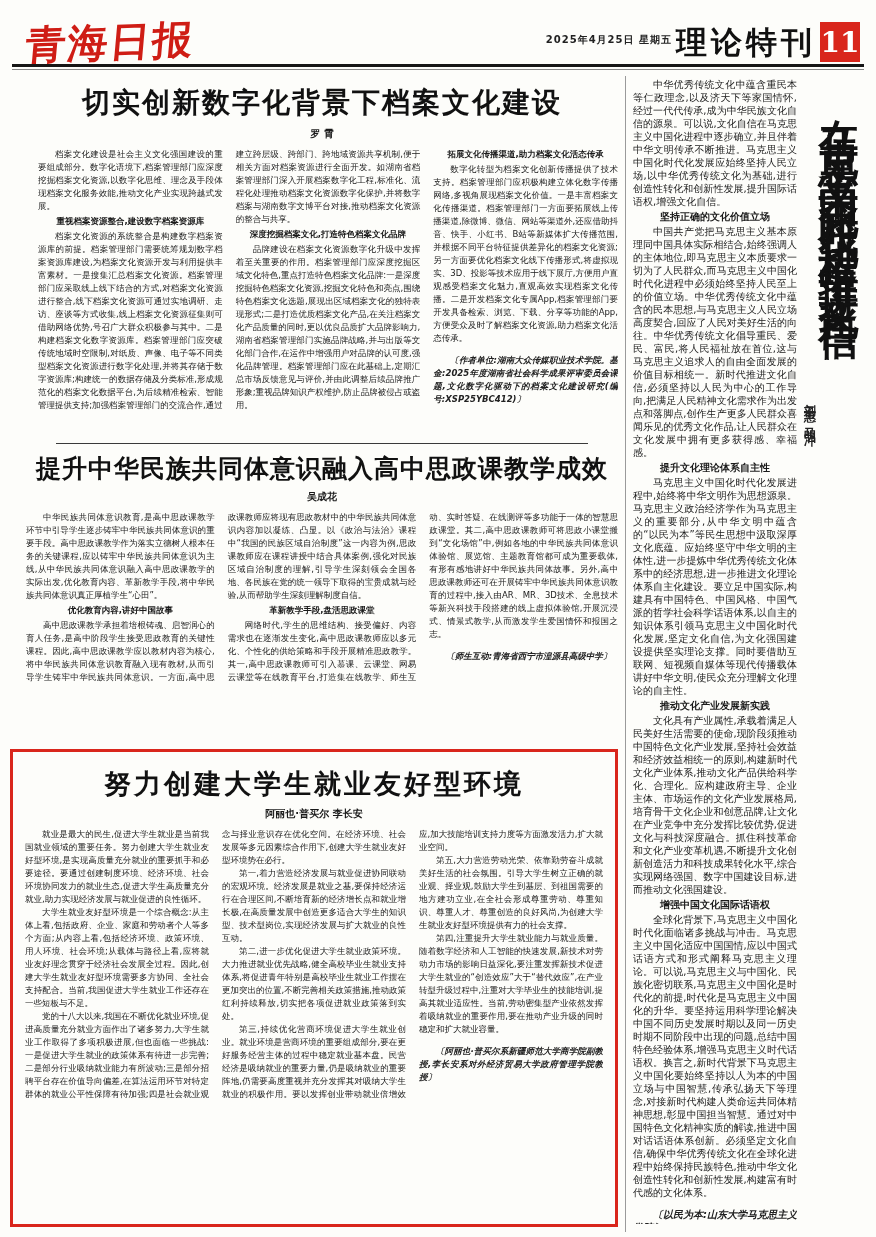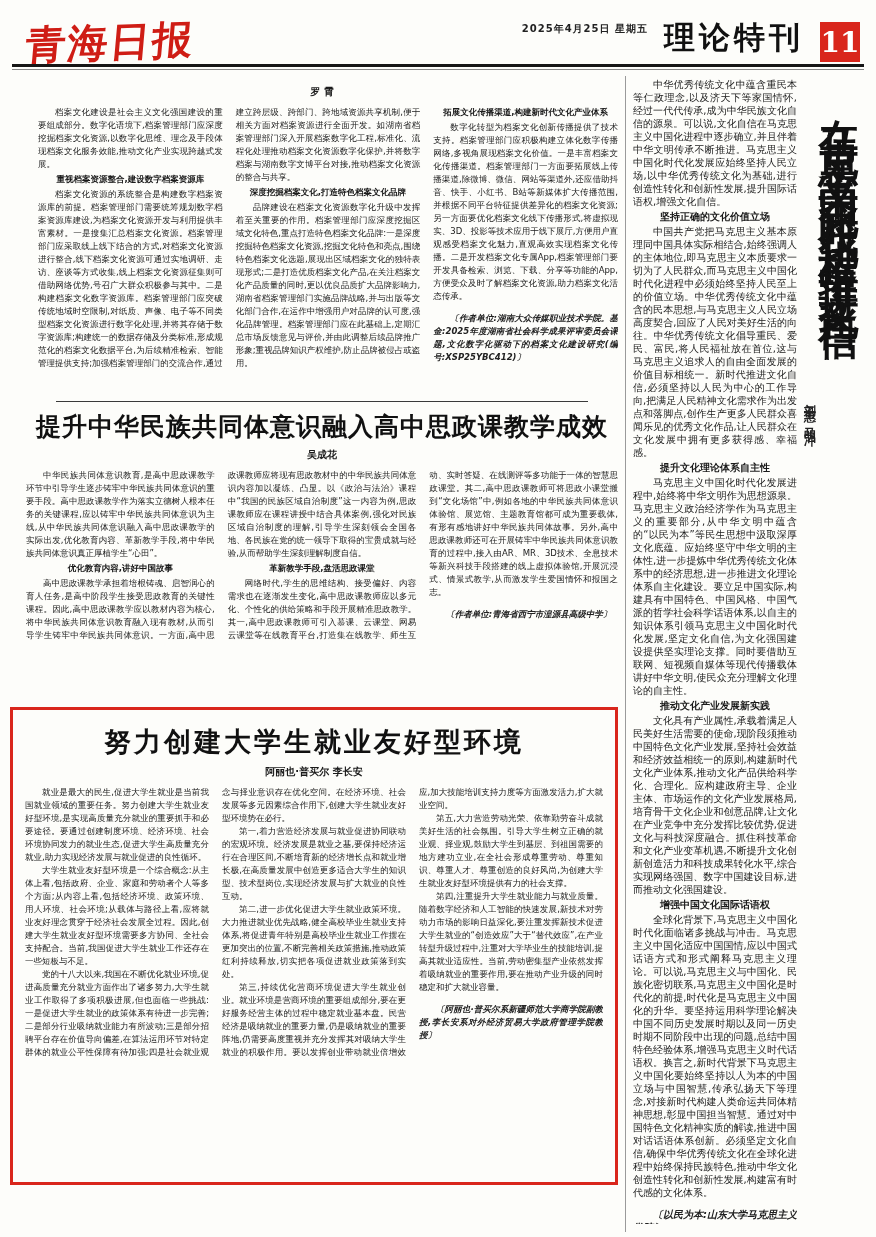--- a/index.html
+++ b/index.html
@@ -6,21 +6,21 @@
   *{box-sizing:border-box;}
   html,body{margin:0;padding:0;background:#e9e8e4;}
   .page{position:relative;width:876px;height:1237px;margin:0 auto;background:#fdfdfa;
         font-family:"DejaVu Sans","Liberation Sans",sans-serif;color:var(--ink);overflow:hidden;}
 
   
   .hdr{position:absolute;top:10px;left:26px;right:16px;height:52px;
        display:flex;justify-content:space-between;align-items:flex-end;}
   .masthead{font-family:"DejaVu Serif","Liberation Serif",serif;font-size:40px;font-weight:bold;
             color:#cf1d15;line-height:1;transform:skewX(-7deg) rotate(-2deg);letter-spacing:2px;}
-  .hdr-right{display:flex;align-items:flex-start;gap:16px;}
+  .hdr-right{display:flex;align-items:center;gap:4px;}
   .hdr-date{font-size:10px;font-weight:bold;color:#222;padding-bottom:5px;letter-spacing:1px;}
   .hdr-edition{font-size:31px;font-weight:900;letter-spacing:4px;line-height:1;color:#111;}
   .hdr-pagenum{background:var(--red);color:#fff;font-family:"DejaVu Serif","Liberation Serif",serif;
                font-size:28px;font-weight:bold;width:40px;height:40px;display:flex;
                align-items:center;justify-content:center;}
   .hdr-rule{position:absolute;top:64px;left:12px;right:12px;height:3px;background:#161616;}
   .hdr-rule2{position:absolute;top:69px;left:12px;right:12px;height:1px;background:#888;}
 
   
   .content{position:absolute;top:76px;left:26px;right:12px;bottom:5px;display:flex;}
@@ -76,45 +76,46 @@
     </div>
   </header>
   <div class="hdr-rule"></div>
   <div class="hdr-rule2"></div>
 
   <div class="content">
 
     <div class="left-col">
 
       <article class="a1">
+        <h1>切实创新数字化背景下档案文化建设</h1>
         <div class="byline">罗  霄</div>
         <div class="bodycols">
             <div class="blk-p">档案文化建设是社会主义文化强国建设的重要组成部分。数字化语境下,档案管理部门应深度挖掘档案文化资源,以数字化思维、理念及手段体现档案文化服务效能,推动文化产业实现跨越式发展。</div>
             <div class="blk-h">重视档案资源整合,建设数字档案资源库</div>
             <div class="blk-p">档案文化资源的系统整合是构建数字档案资源库的前提。档案管理部门需要统筹规划数字档案资源库建设,为档案文化资源开发与利用提供丰富素材。一是搜集汇总档案文化资源。档案管理部门应采取线上线下结合的方式,对档案文化资源进行整合,线下档案文化资源可通过实地调研、走访、座谈等方式收集,线上档案文化资源征集则可借助网络优势,号召广大群众积极参与其中。二是构建档案文化数字资源库。档案管理部门应突破传统地域时空限制,对纸质、声像、电子等不同类型档案文化资源进行数字化处理,并将其存储于数字资源库;构建统一的数据存储及分类标准,形成规范化的档案文化数据平台,为后续精准检索、智能管理提供支持;加强档案管理部门的交流合作,通过建立跨层级、跨部门、跨地域资源共享机制,便于相关方面对档案资源进行全面开发。如湖南省档案管理部门深入开展档案数字化工程,标准化、流程化处理推动档案文化资源数字化保护,并将数字档案与湖南数字文博平台对接,推动档案文化资源的整合与共享。</div>
             <div class="blk-h">深度挖掘档案文化,打造特色档案文化品牌</div>
             <div class="blk-p">品牌建设在档案文化资源数字化升级中发挥着至关重要的作用。档案管理部门应深度挖掘区域文化特色,重点打造特色档案文化品牌:一是深度挖掘特色档案文化资源,挖掘文化特色和亮点,围绕特色档案文化选题,展现出区域档案文化的独特表现形式;二是打造优质档案文化产品,在关注档案文化产品质量的同时,更以优良品质扩大品牌影响力,湖南省档案管理部门实施品牌战略,并与出版等文化部门合作,在运作中增强用户对品牌的认可度,强化品牌管理。档案管理部门应在此基础上,定期汇总市场反馈意见与评价,并由此调整后续品牌推广形象;重视品牌知识产权维护,防止品牌被侵占或盗用。</div>
-            <div class="blk-h">拓展文化传播渠道,构建新时代文化产业体系</div>
+            <div class="blk-h">拓展文化传播渠道,助力档案文化活态传承</div>
             <div class="blk-p">数字化转型为档案文化创新传播提供了技术支持。档案管理部门应积极构建立体化数字传播网络,多视角展现档案文化价值。一是丰富档案文化传播渠道。档案管理部门一方面要拓展线上传播渠道,除微博、微信、网站等渠道外,还应借助抖音、快手、小红书、B站等新媒体扩大传播范围,并根据不同平台特征提供差异化的档案文化资源;另一方面要优化档案文化线下传播形式,将虚拟现实、3D、投影等技术应用于线下展厅,方便用户直观感受档案文化魅力,直观高效实现档案文化传播。二是开发档案文化专属App,档案管理部门要开发具备检索、浏览、下载、分享等功能的App,方便受众及时了解档案文化资源,助力档案文化活态传承。</div>
             <div class="blk-n">〔作者单位:湖南大众传媒职业技术学院。基金:2025年度湖南省社会科学成果评审委员会课题,文化数字化驱动下的档案文化建设研究(编号:XSP25YBC412)〕</div>
           </div>
       </article>
 
       <div class="art-sep"></div>
 
       <article class="a2">
         <h1>提升中华民族共同体意识融入高中思政课教学成效</h1>
         <div class="byline">吴成花</div>
         <div class="bodycols">
             <div class="blk-p">中华民族共同体意识教育,是高中思政课教学环节中引导学生逐步铸牢中华民族共同体意识的重要手段。高中思政课教学作为落实立德树人根本任务的关键课程,应以铸牢中华民族共同体意识为主线,从中华民族共同体意识融入高中思政课教学的实际出发,优化教育内容、革新教学手段,将中华民族共同体意识真正厚植学生“心田”。</div>
             <div class="blk-h">优化教育内容,讲好中国故事</div>
             <div class="blk-p">高中思政课教学承担着培根铸魂、启智润心的育人任务,是高中阶段学生接受思政教育的关键性课程。因此,高中思政课教学应以教材内容为核心,将中华民族共同体意识教育融入现有教材,从而引导学生铸牢中华民族共同体意识。一方面,高中思政课教师应将现有思政教材中的中华民族共同体意识内容加以凝练、凸显。以《政治与法治》课程中“我国的民族区域自治制度”这一内容为例,思政课教师应在课程讲授中结合具体案例,强化对民族区域自治制度的理解,引导学生深刻领会全国各地、各民族在党的统一领导下取得的宝贵成就与经验,从而帮助学生深刻理解制度自信。</div>
             <div class="blk-h">革新教学手段,盘活思政课堂</div>
             <div class="blk-p">网络时代,学生的思维结构、接受偏好、内容需求也在逐渐发生变化,高中思政课教师应以多元化、个性化的供给策略和手段开展精准思政教学。其一,高中思政课教师可引入慕课、云课堂、网易云课堂等在线教育平台,打造集在线教学、师生互动、实时答疑、在线测评等多功能于一体的智慧思政课堂。其二,高中思政课教师可将思政小课堂搬到“文化场馆”中,例如各地的中华民族共同体意识体验馆、展览馆、主题教育馆都可成为重要载体,有形有感地讲好中华民族共同体故事。另外,高中思政课教师还可在开展铸牢中华民族共同体意识教育的过程中,接入由AR、MR、3D技术、全息技术等新兴科技手段搭建的线上虚拟体验馆,开展沉浸式、情景式教学,从而激发学生爱国情怀和报国之志。</div>
-            <div class="blk-n">〔作者单位:青海省西宁市湟源县高级中学〕</div>
+            <div class="blk-n">〔师生互动:青海省西宁市湟源县高级中学〕</div>
           </div>
       </article>
 
       <article class="a3">
         <h1>努力创建大学生就业友好型环境</h1>
         <div class="byline">阿丽也·普买尔  李长安</div>
         <div class="bodycols">
             <div class="blk-p">就业是最大的民生,促进大学生就业是当前我国就业领域的重要任务。努力创建大学生就业友好型环境,是实现高质量充分就业的重要抓手和必要途径。要通过创建制度环境、经济环境、社会环境协同发力的就业生态,促进大学生高质量充分就业,助力实现经济发展与就业促进的良性循环。</div>
             <div class="blk-p">大学生就业友好型环境是一个综合概念:从主体上看,包括政府、企业、家庭和劳动者个人等多个方面;从内容上看,包括经济环境、政策环境、用人环境、社会环境;从载体与路径上看,应将就业友好理念贯穿于经济社会发展全过程。因此,创建大学生就业友好型环境需要多方协同、全社会支持配合。当前,我国促进大学生就业工作还存在一些短板与不足。</div>
             <div class="blk-p">党的十八大以来,我国在不断优化就业环境,促进高质量充分就业方面作出了诸多努力,大学生就业工作取得了多项积极进展,但也面临一些挑战:一是促进大学生就业的政策体系有待进一步完善;二是部分行业吸纳就业能力有所波动;三是部分招聘平台存在价值导向偏差,在算法运用环节对特定群体的就业公平性保障有待加强;四是社会就业观念与择业意识存在优化空间。在经济环境、社会发展等多元因素综合作用下,创建大学生就业友好型环境势在必行。</div>

